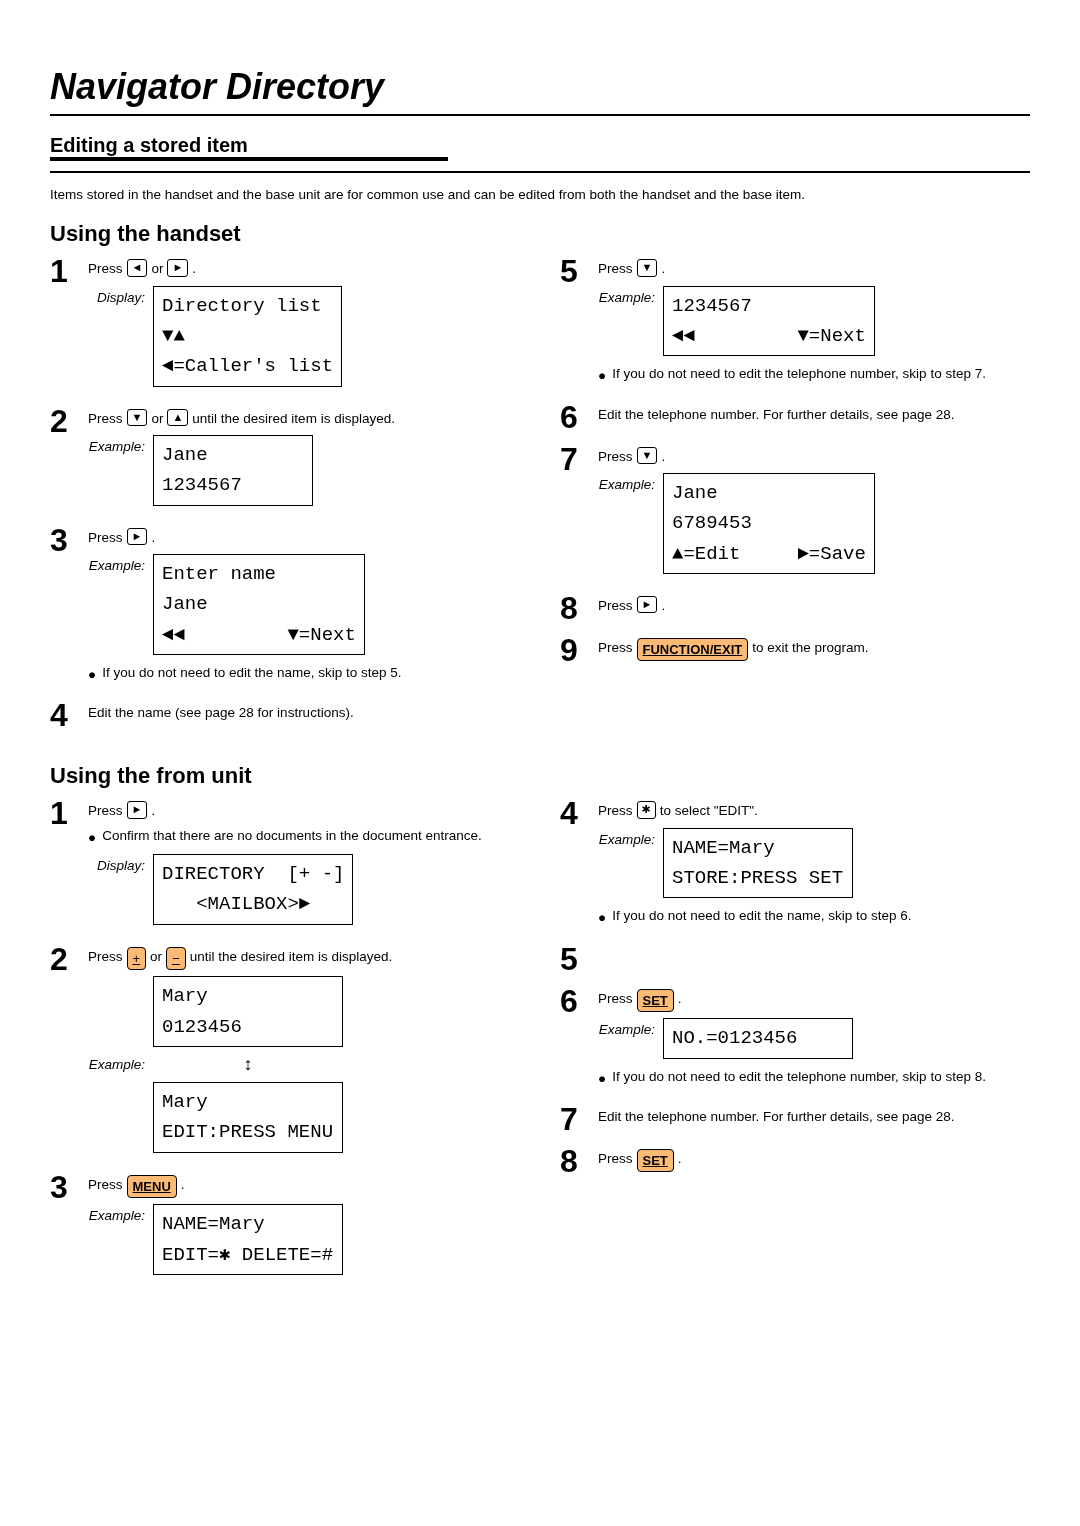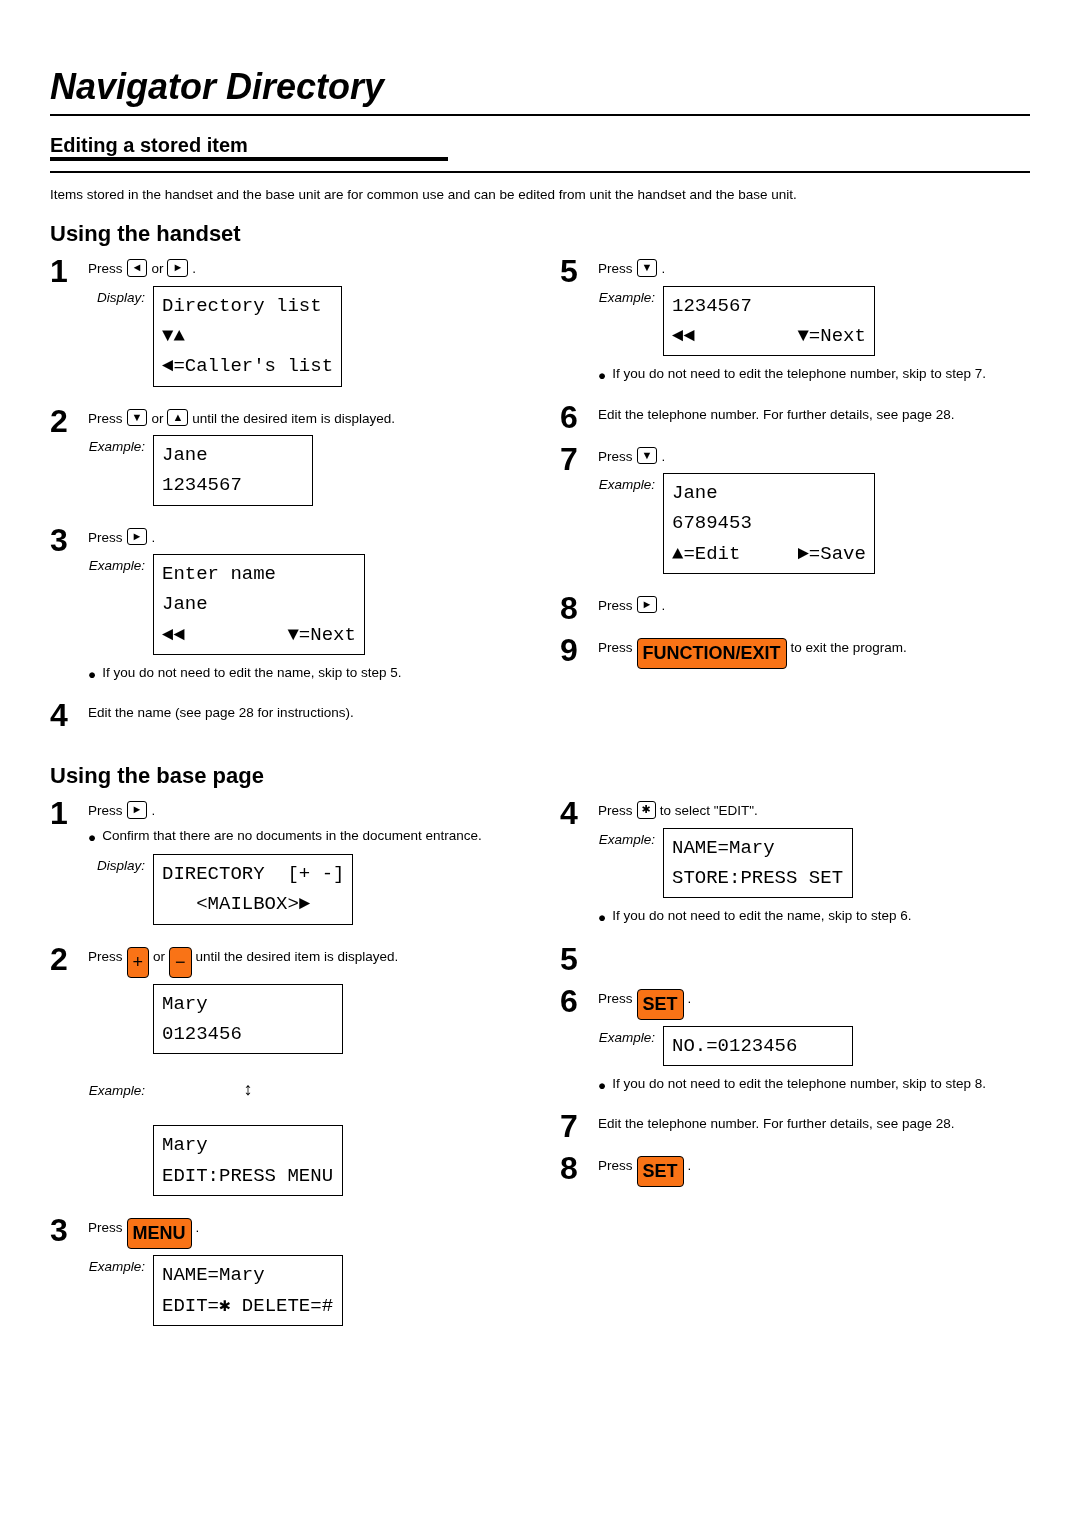--- a/index.html
+++ b/index.html
@@ -110,24 +110,25 @@
     }
 
     
     .btn {
       display: inline-flex;
       align-items: center;
       justify-content: center;
       border: 1.5px solid #000;
       border-radius: 4px;
       padding: 1px 5px;
-      font-size: 18px;
+      font-size: 13px;
       font-weight: normal;
-      background: #f97316;
+      background: #fdba74;
       vertical-align: middle;
+      text-decoration: underline;
     }
     .btn-bold {
       font-weight: bold;
     }
 
     
     .nav-btn {
       display: inline-flex;
       align-items: center;
       justify-content: center;
@@ -171,21 +172,21 @@
 <body>
 
 <div style="position:relative; min-height:1526px;">
 
   <div class="page-title">Navigator Directory</div>
 
   <div class="section-heading-wrapper">
     <span class="section-heading">Editing a stored item</span>
   </div>
 
-  <p class="intro-text">Items stored in the handset and the base unit are for common use and can be edited from unit the handset and the base unit.</p>
+  <p class="intro-text">Items stored in the handset and the base unit are for common use and can be edited from both the handset and the base item.</p>
 
   <div class="subsection-heading">Using the handset</div>
 
   <div class="two-col">
 
     <div class="col-left">
 
       <div class="step">
         <div class="step-number">1</div>
         <div class="step-content">
@@ -327,21 +328,21 @@
             <span>Press</span>
             <span class="btn btn-bold">FUNCTION/EXIT</span>
             <span>to exit the program.</span>
           </div>
         </div>
       </div>
 
     </div>
   </div>
 
-  <div class="subsection-heading" style="margin-top:18px;">Using the base page</div>
+  <div class="subsection-heading" style="margin-top:18px;">Using the from unit</div>
 
   <div class="two-col">
 
     <div class="col-left">
 
       <div class="step">
         <div class="step-number">1</div>
         <div class="step-content">
           <div class="step-inline">
             <span>Press</span>
@@ -367,21 +368,21 @@
         <div class="step-content">
           <div class="step-inline">
             <span>Press</span>
             <span class="btn">+</span>
             <span>or</span>
             <span class="btn">−</span>
             <span>until the desired item is displayed.</span>
           </div>
           <div class="display-box" style="align-items:center;">
             <span class="display-label">Example:</span>
-            <div style="display:flex; flex-direction:column; align-items:center; gap:20px;">
+            <div style="display:flex; flex-direction:column; align-items:center; gap:2px;">
               <div class="lcd-box wide">
                 Mary<br>
                 0123456
               </div>
               <div style="font-size:18px; text-align:center; margin: 2px 0;">↕</div>
               <div class="lcd-box wide">
                 Mary<br>
                 EDIT:PRESS MENU
               </div>
             </div>

